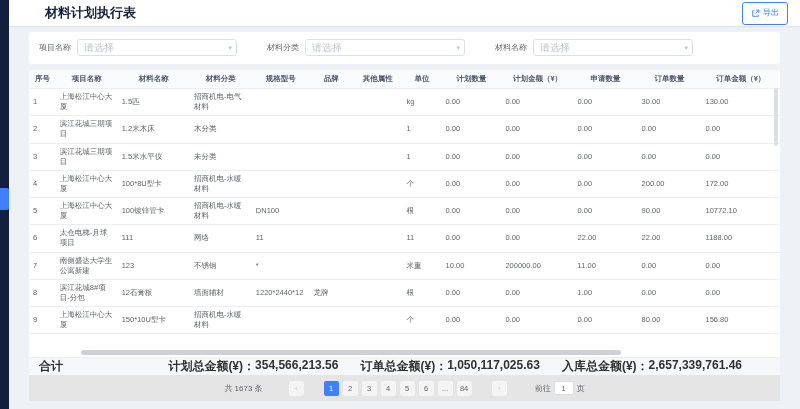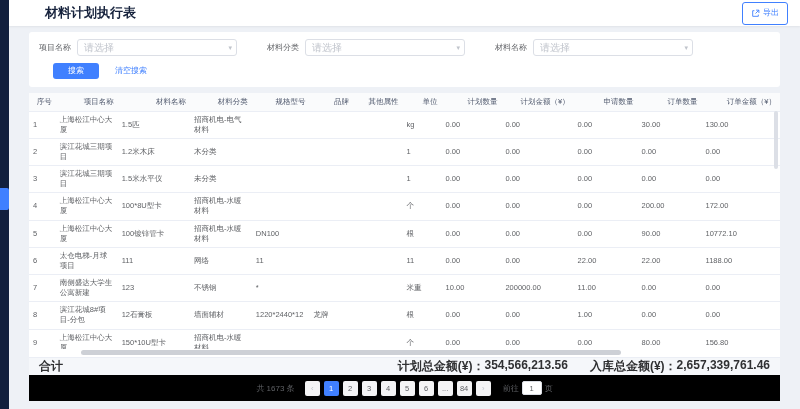--- a/index.html
+++ b/index.html
@@ -39,22 +39,22 @@
   .filter-actions{ margin-top:7px; display:flex; align-items:center; gap:16px; padding-left:14px; }
   .search-btn{ background:var(--accent); color:#fff; border:none; border-radius:3px;
                font-size:8px; padding:3px 15px; cursor:pointer; line-height:1.2; }
   .clear-link{ font-size:8px; color:var(--accent); cursor:pointer; }
 
   
   .table-card{ flex:1; min-height:0; background:#fff; border-radius:3px;
                display:flex; flex-direction:column; position:relative; }
   .table-wrap{ flex:1; min-height:0; overflow:hidden; position:relative; }
   table{ width:100%; border-collapse:collapse; table-layout:fixed; }
-  thead th{ background:#fafbfc; font-size:7.5px; color:#515a6e; font-weight:normal;
-            text-align:right; padding:4px 4px; border-bottom:1px solid #ebeef5;
+  thead th{ background:#fafbfc; font-size:7.5px; color:#515a6e; font-weight:bold;
+            text-align:center; padding:4px 4px; border-bottom:1px solid #ebeef5;
             white-space:nowrap; overflow:hidden; }
   tbody td{ font-size:7.5px; color:#606266; padding:3px 4px; border-bottom:1px solid #ebeef5;
             height:20px; line-height:1.35; word-break:break-all; vertical-align:middle; }
   th:nth-child(1), td:nth-child(1){ width:26px; }
   th:nth-child(2), td:nth-child(2){ width:60px; }
   th:nth-child(3), td:nth-child(3){ width:70px; }
   th:nth-child(4), td:nth-child(4){ width:60px; }
   th:nth-child(5), td:nth-child(5){ width:56px; }
   th:nth-child(6), td:nth-child(6){ width:42px; }
   th:nth-child(7), td:nth-child(7){ width:48px; }
@@ -67,28 +67,28 @@
   .vscroll-thumb{ position:absolute; right:2px; top:18px; width:4px; height:58px;
                   background:#dcdfe6; border-radius:2px; }
   .hscroll{ flex:none; height:6px; margin:1px 6px; position:relative; }
   .hscroll-thumb{ position:absolute; left:46px; top:0; height:5px; width:540px;
                   background:#cdd0d6; border-radius:3px; }
 
   
   .summary{ flex:none; height:18px; background:#f5f7fa; border-top:1px solid #ebeef5;
             display:flex; align-items:center; font-size:12px; padding:0 10px; }
   .summary-label{ font-weight:bold; color:#303133; }
-  .summary-totals{ display:flex; gap:22px; margin-left:auto; }
+  .summary-totals{ display:flex; gap:22px; margin-left:auto; margin-right:28px; }
   .total-item{ display:flex; white-space:nowrap; }
   .total-label{ color:#303133; font-weight:bold; }
   .total-value{ color:#303133; font-weight:bold; }
 
   
-  .pagination{ flex:none; height:26px; background:#000000; display:flex; align-items:center;
-               justify-content:center; gap:4px; font-size:8px; color:#606266; }
+  .pagination{ flex:none; height:26px; background:#e5e5e5; display:flex; align-items:center;
+               justify-content:center; gap:20px; font-size:8px; color:#606266; }
   .page-total{ margin-right:6px; }
   .nav-btn, .page-btn{ min-width:15px; height:15px; border:none; background:#f4f4f5;
                color:#606266; font-size:7.5px; border-radius:2px; cursor:pointer;
                padding:0 2px; line-height:15px; }
   .nav-btn{ color:#c0c4cc; }
   .page-btn.active{ background:var(--accent); color:#fff; }
   .page-btn.ellipsis{ cursor:default; }
   .goto{ display:flex; align-items:center; gap:3px; margin-left:8px; }
   .goto input{ width:20px; height:14px; border:1px solid #dcdfe6; border-radius:2px;
                text-align:center; font-size:7.5px; color:#606266; outline:none; }
@@ -137,24 +137,20 @@
             </div>
           </div>
           <div class="field">
             <span class="field-label">材料名称</span>
             <div class="select">
               <input readonly="" placeholder="请选择" style="">
               <span class="chev">▾</span>
             </div>
           </div>
         </div>
-        <div class="filter-actions">
-          <button class="search-btn">搜索</button>
-          <a class="clear-link">清空搜索</a>
-        </div>
       </div>
 
       <div class="table-card">
         <div class="table-wrap">
           <table>
             <thead>
               <tr>
                   <th>序号</th>
                   <th>项目名称</th>
                   <th>材料名称</th>
@@ -314,20 +310,24 @@
         <div class="hscroll">
           <div class="hscroll-thumb"></div>
         </div>
 
         <div class="summary">
           <span class="summary-label">合计</span>
           <div class="summary-totals">
             <span class="total-item">
               <span class="total-label">计划总金额(¥)：</span>
               <span class="total-value">354,566,213.56</span>
+            </span>
+            <span class="total-item">
+              <span class="total-label">订单总金额(¥)：</span>
+              <span class="total-value">1,050,117,025.63</span>
             </span>
             <span class="total-item">
               <span class="total-label">入库总金额(¥)：</span>
               <span class="total-value">2,657,339,761.46</span>
             </span>
           </div>
         </div>
 
         <div class="pagination">
           <span class="page-total">共 1673 条</span>

